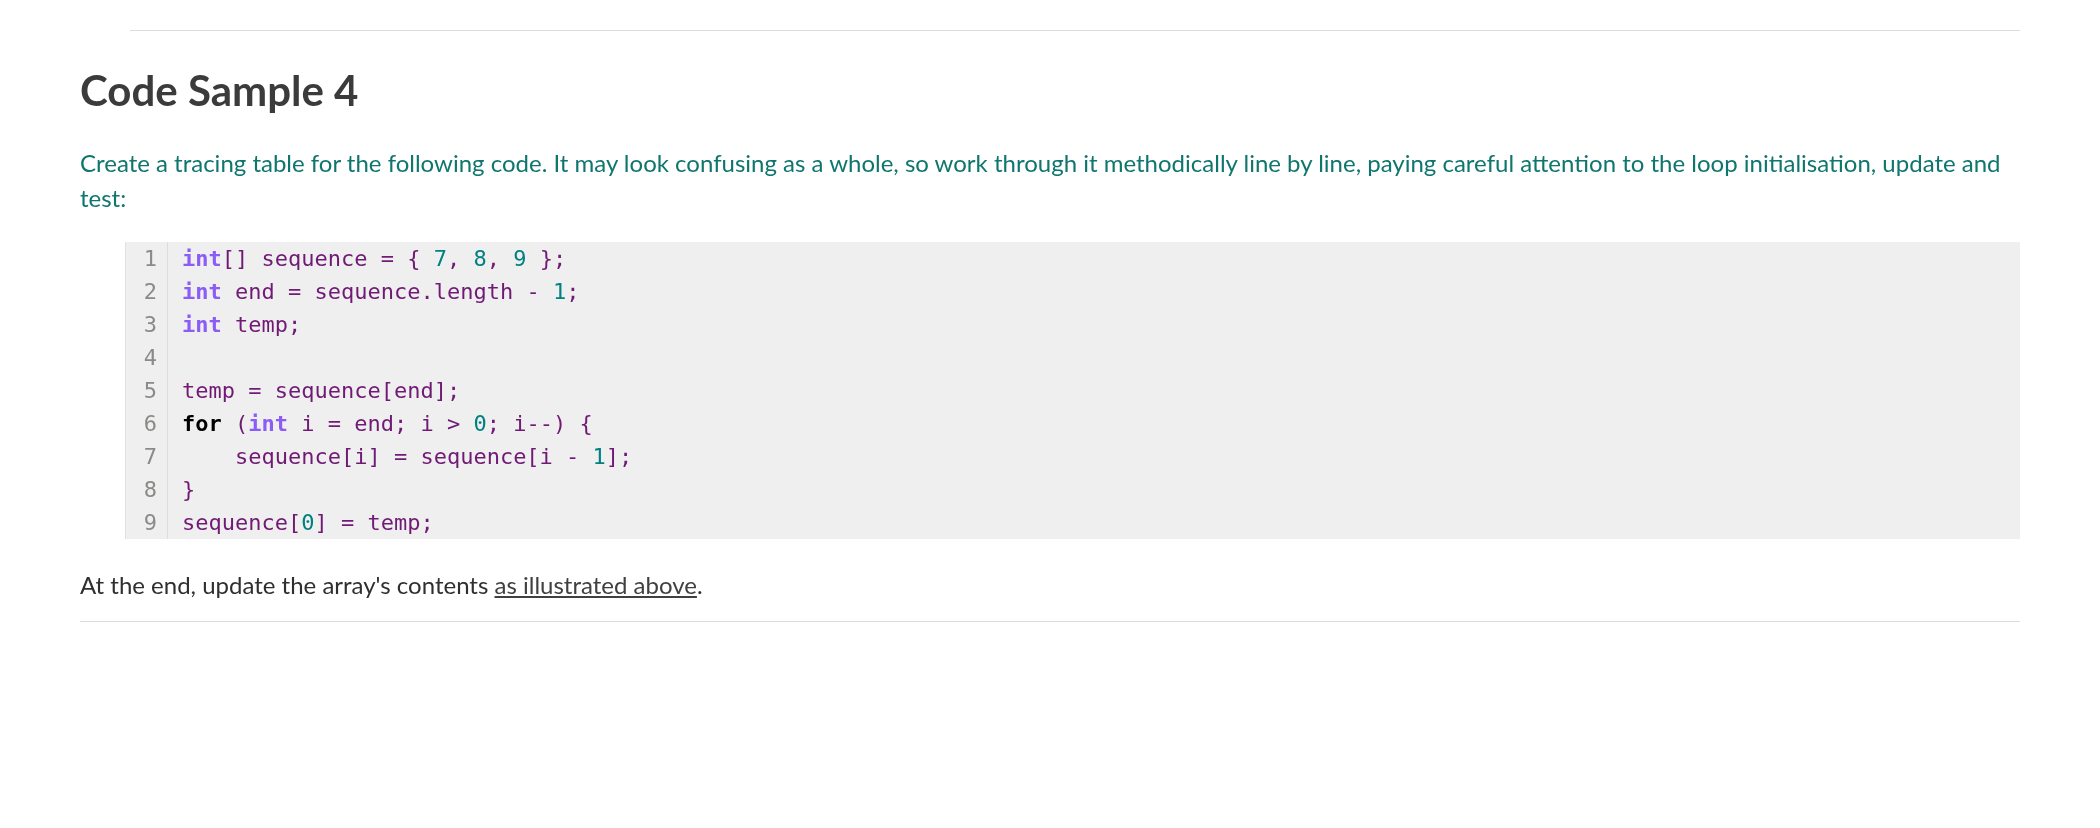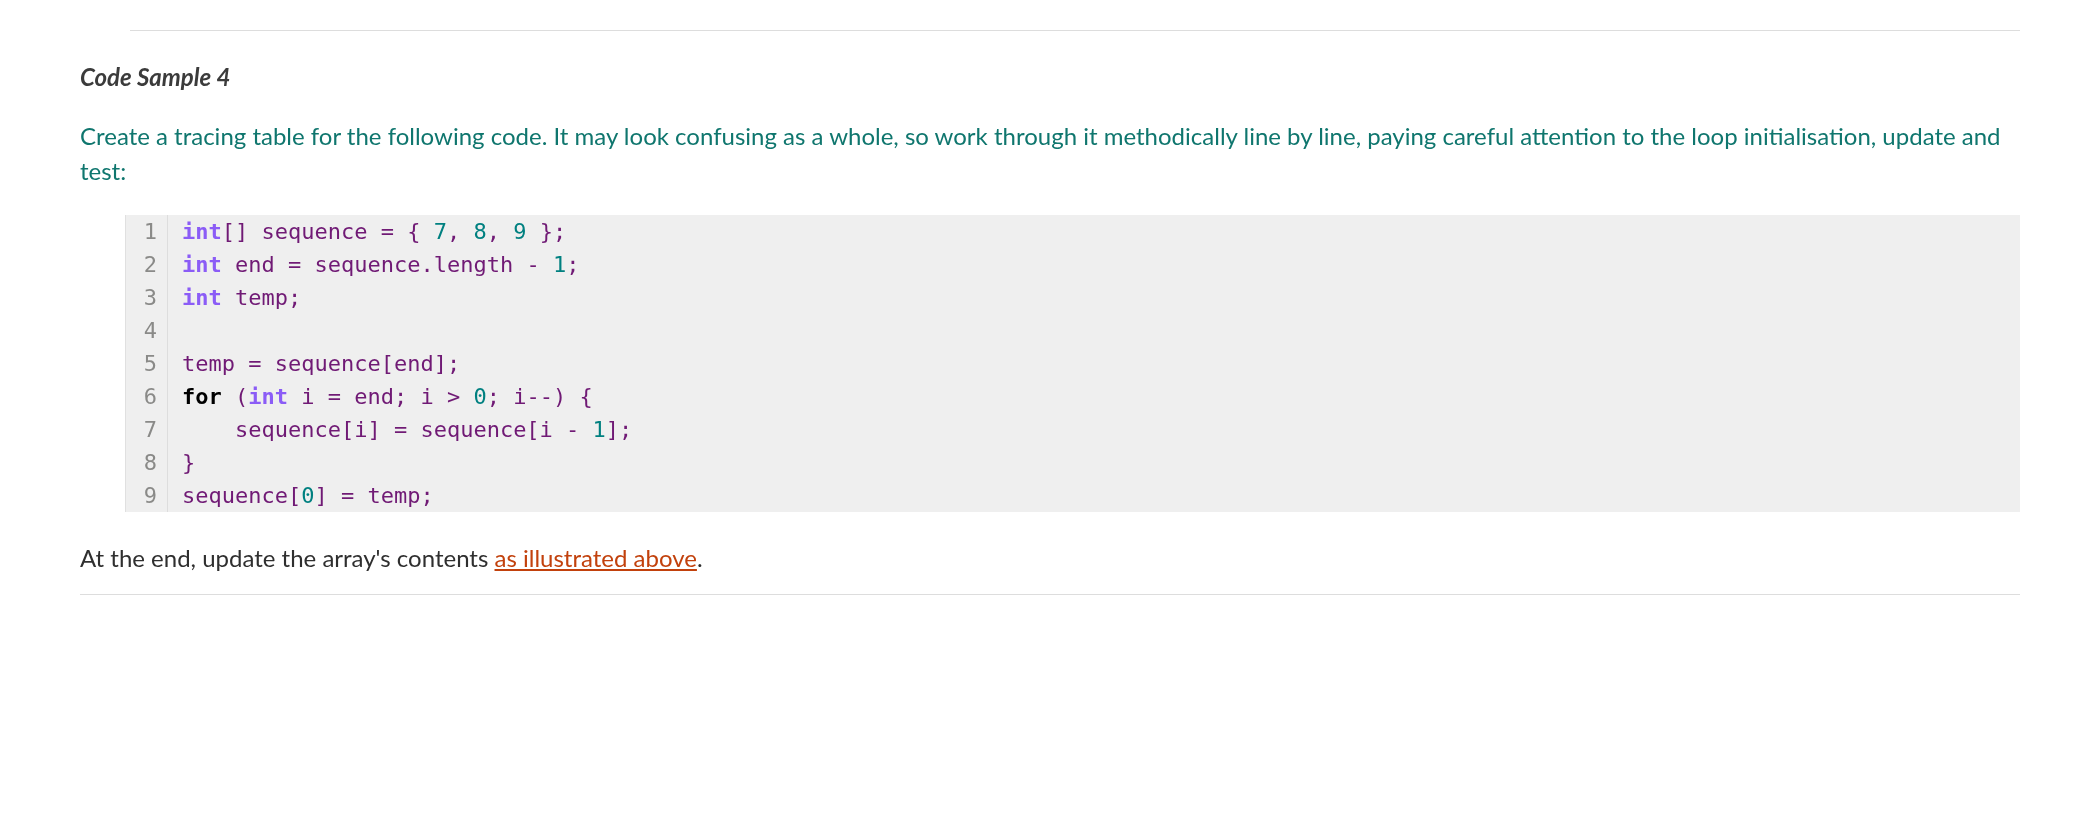--- a/index.html
+++ b/index.html
@@ -16,24 +16,23 @@
     line-height: 1.5;
   }
   .top-divider {
     border-top: 1px solid #ddd;
     margin-bottom: 28px;
     margin-left: 50px;
     margin-right: 0;
   }
   .heading {
     font-weight: 700;
-    font-size: 24px;
+    font-size: 42px;
     color: #3b3b3b;
     margin-bottom: 24px;
-    font-style: italic;
   }
   .paragraph {
     font-size: 24px;
     color: #0f766e;
     margin-bottom: 26px;
     line-height: 1.45;
   }
   .codeblock {
     background: #efefef;
     margin-left: 45px;
@@ -66,21 +65,21 @@
   .kw-type { color: #8b5cf6; font-weight: 700; }
   .kw-for { color: #000000; font-weight: 700; margin-top: 16px; }
   .num { color: #008080; }
   .punct { color: #701a75; }
   .end-text {
     font-size: 24px;
     color: #2f2f2f;
     margin-bottom: 18px;
   }
   .link {
-    color: #c2410c;
+    color: #404040;
     text-decoration: underline;
     cursor: pointer;
   }
   .bottom-divider {
     border-top: 1px solid #ddd;
     margin-top: 6px;
   }
 </style>
 </head>
 <body>

